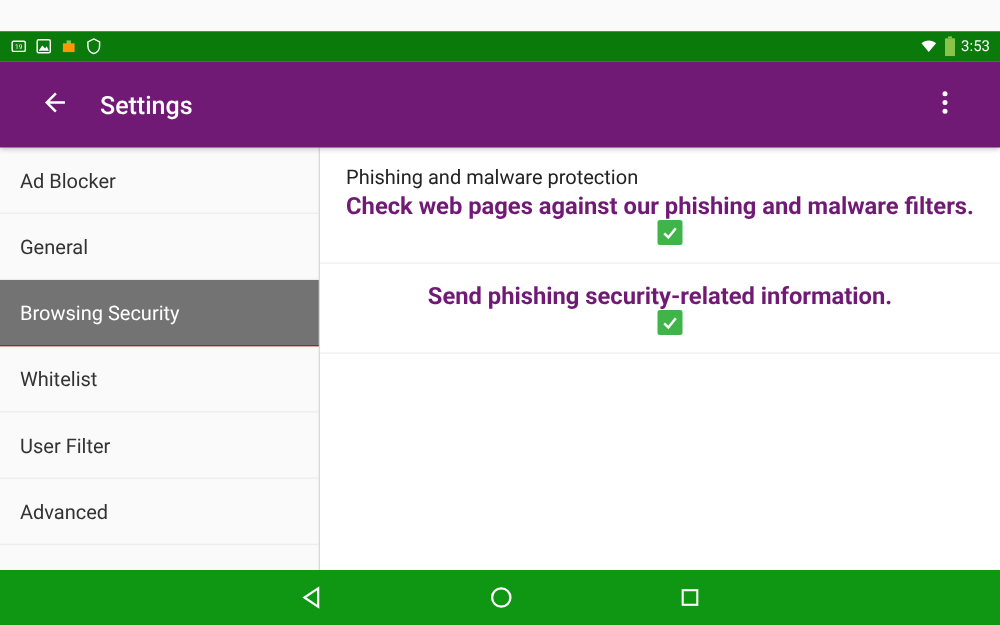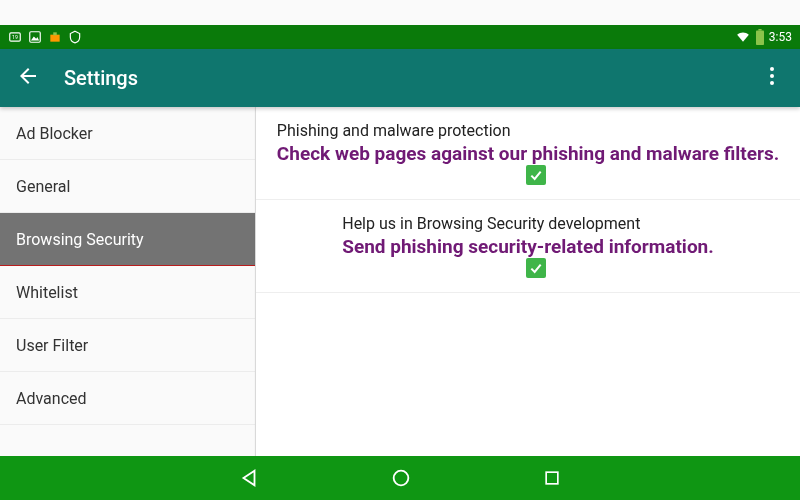--- a/index.html
+++ b/index.html
@@ -18,25 +18,25 @@
       align-items: center;
       padding: 0 8px;
       color: white;
       font-size: 12px;
       margin-top: 25px;
     }
     .status-left { display: flex; gap: 6px; align-items: center; }
     .status-left svg, .status-right svg { display: block; }
     .status-right { margin-left: auto; display: flex; gap: 4px; align-items: center; }
     .app-bar {
-      height: 58px;
-      background: #0f766e;
-      display: flex;
-      align-items: center;
-      padding: 0 16px;
+      height: 69px;
+      background: #701a75;
+      display: flex;
+      align-items: center;
+      padding: 0 32px;
       color: white;
       box-shadow: 0 2px 4px rgba(0,0,0,0.2);
       position: relative;
       z-index: 2;
     }
     .app-bar .back { margin-right: 24px; cursor: pointer; }
     .app-bar .title { font-size: 20px; font-weight: 500; }
     .app-bar .more { margin-left: auto; cursor: pointer; }
     .content {
       display: flex;
@@ -192,21 +192,20 @@
         <div class="setting-subtitle">Check web pages against our phishing and malware filters.</div>
       </div>
       <div class="checkbox">
         <svg width="16" height="16" viewBox="0 0 24 24" fill="none" stroke="white" stroke-width="3">
             <polyline points="5,13 10,18 19,7"></polyline>
           </svg>
       </div>
     </div>
     <div class="setting-row">
       <div class="setting-text">
-        <div class="setting-title">Help us in Browsing Security development</div>
         <div class="setting-subtitle">Send phishing security-related information.</div>
       </div>
       <div class="checkbox">
         <svg width="16" height="16" viewBox="0 0 24 24" fill="none" stroke="white" stroke-width="3">
             <polyline points="5,13 10,18 19,7"></polyline>
           </svg>
       </div>
     </div>
   </div>
 </div>

